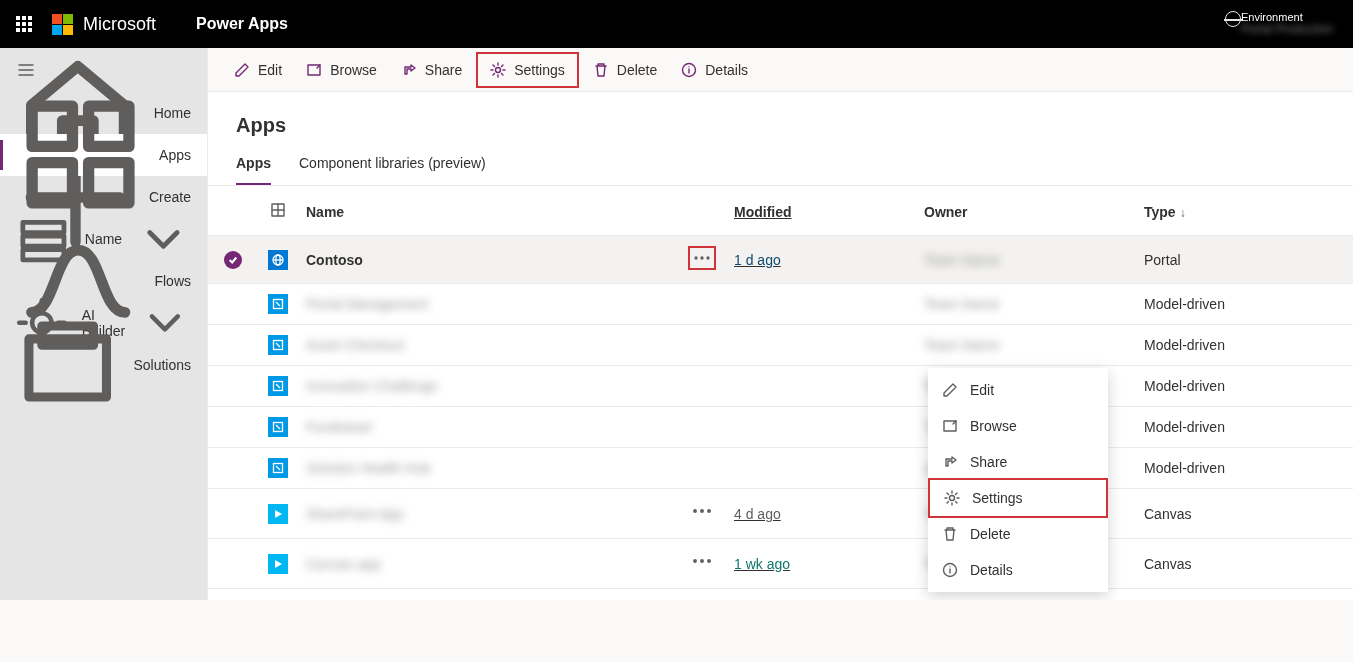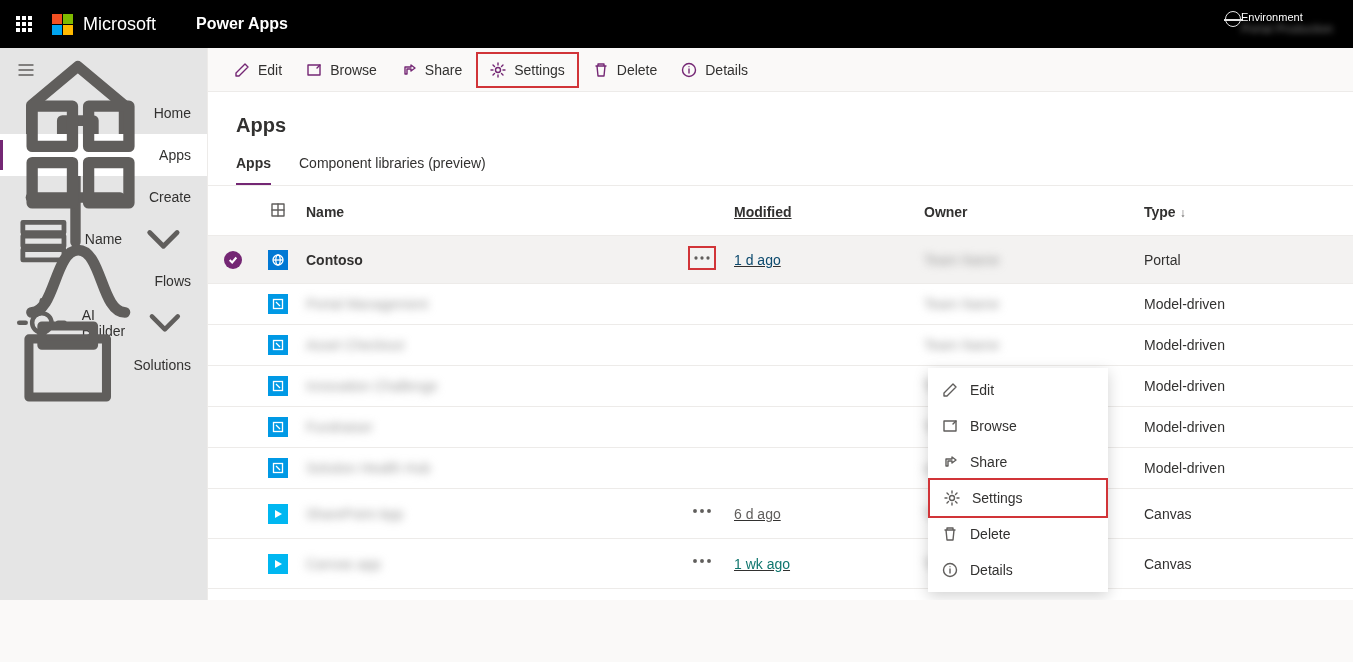--- a/index.html
+++ b/index.html
@@ -391,21 +391,21 @@
                     </svg>
                   </span></td>
                 <td class="col-name"><span class="blur">SharePoint App</span></td>
                 <td class="col-menu"><span class="row-menu-btn">
                     <svg viewBox="0 0 16 16">
                       <circle cx="4" cy="8" r="1.1" fill="#605e5c"></circle>
                       <circle cx="8" cy="8" r="1.1" fill="#605e5c"></circle>
                       <circle cx="12" cy="8" r="1.1" fill="#605e5c"></circle>
                     </svg>
                   </span></td>
-                <td class="col-mod"><span style="color: rgb(96, 94, 92);">6 d ago</span></td>
+                <td class="col-mod"><span style="color: rgb(96, 94, 92);">4 d ago</span></td>
                 <td class="col-owner"><span class="blur">Team Name</span></td>
                 <td class="col-type"><span>Canvas</span></td>
               </tr>
               <tr>
                 <td class="col-check"></td>
                 <td class="col-icon"><span class="app-icon canvas">
                     <svg viewBox="0 0 12 12">
                       <polygon points="3,2 10,6 3,10" fill="#fff"></polygon>
                     </svg>
                   </span></td>

